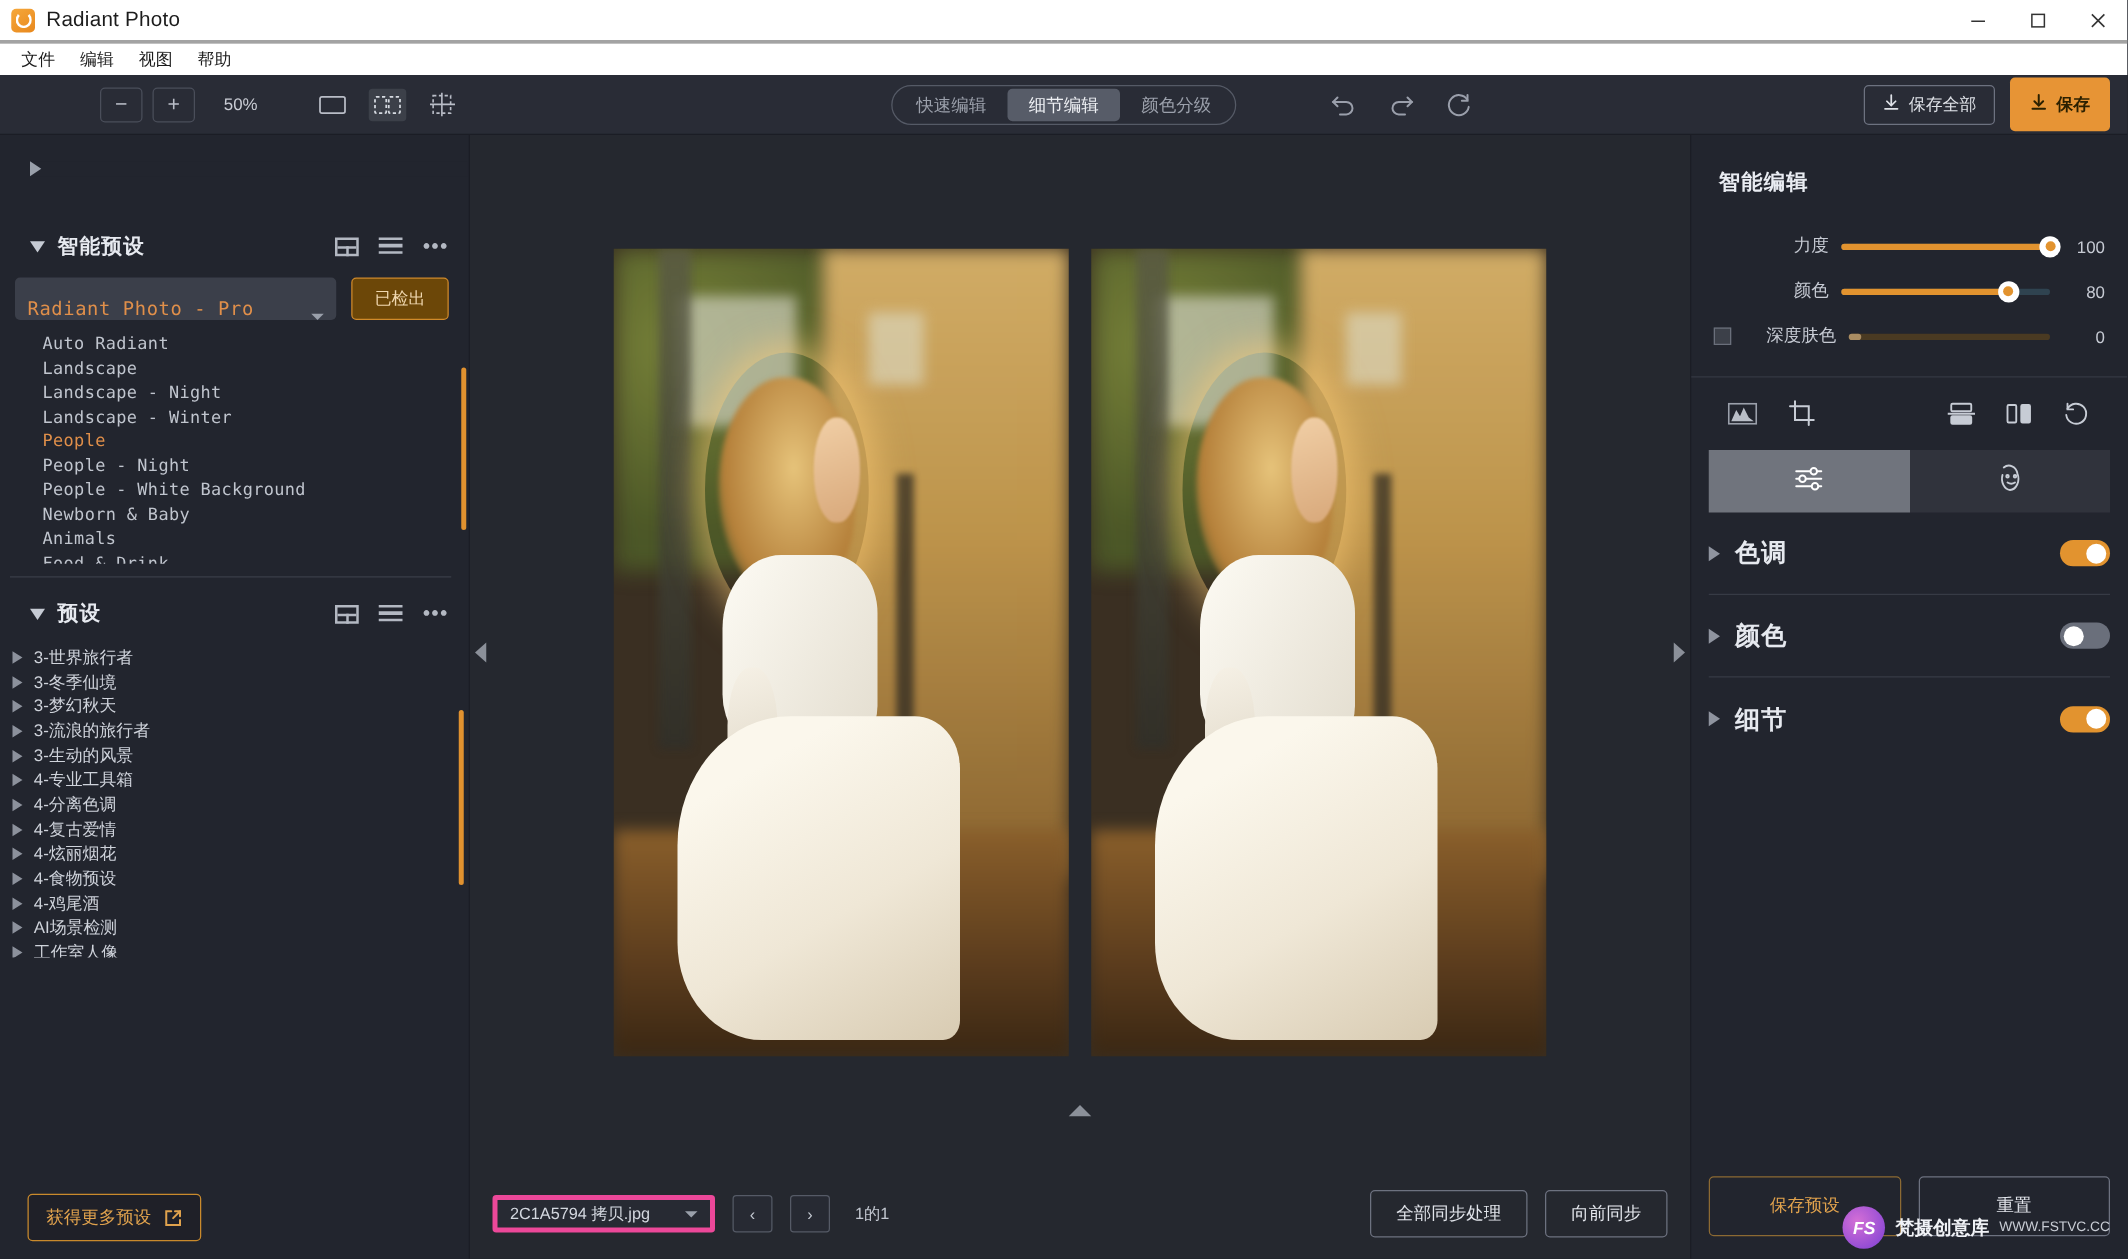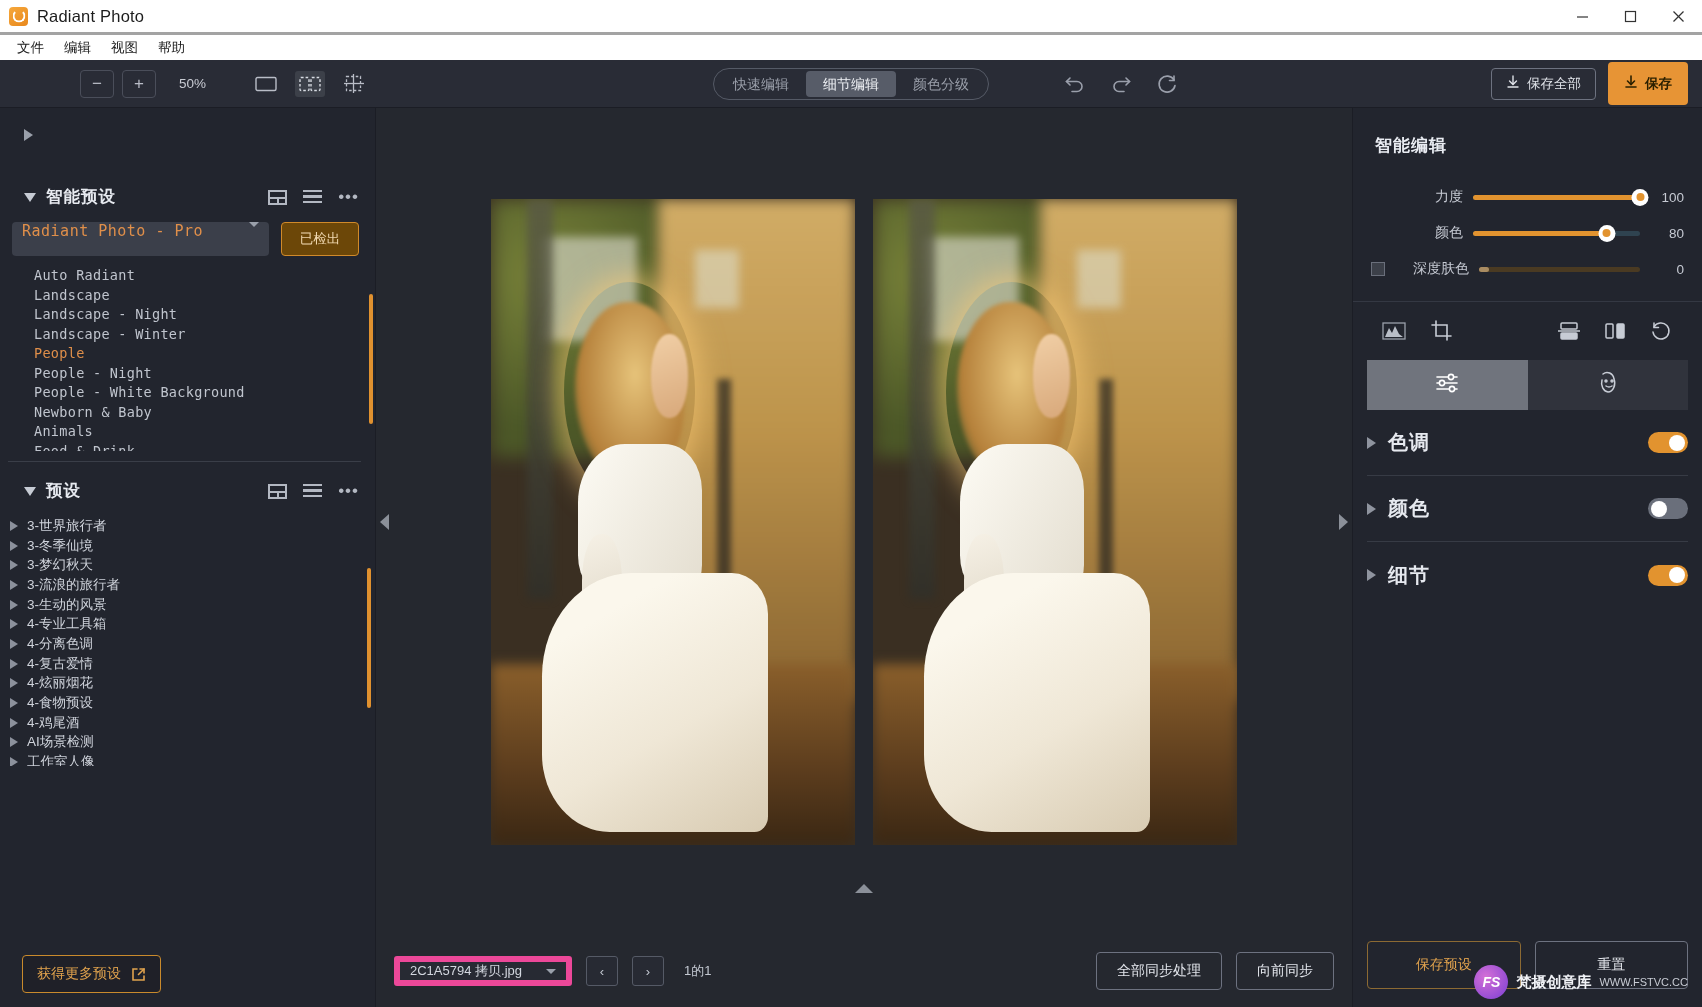--- a/index.html
+++ b/index.html
@@ -110,21 +110,21 @@
   .ico-grid::before{content:"";position:absolute;left:7px;top:5px;width:2px;height:8px;background:#b3b8c2;}
   .ico-list i{display:block;height:2.6px;background:#b3b8c2;margin-bottom:3px;}
   .ico-list i:nth-child(1){width:100%}
   .ico-list i:nth-child(2){width:100%}
   .ico-list i:nth-child(3){width:100%}
   .dots{ color:#b3b8c2; font-size:17px; line-height:8px; letter-spacing:1px;}
 
   .combo-row{ display:flex; gap:12px; padding:10px 16px 4px 12px; align-items:center;}
   .combo{
     flex:1; height:34px; background:#3b3f4a; border-radius:4px; display:flex;
-    align-items:flex-start; padding:0 10px; position:relative;
+    align-items:flex-end; padding:0 10px; position:relative;
   }
   .combo-label{ font-family:"DejaVu Sans Mono","Liberation Mono",monospace; font-size:15px; color:#e08f4a; letter-spacing:.5px;}
   .combo-caret{ margin-left:auto; width:0;height:0;border-left:5px solid transparent;border-right:5px solid transparent;border-top:5px solid #9aa0ab;}
   .badge-btn{
     height:34px; min-width:78px; background:#6c4708; border:1px solid #d08a2a;
     border-radius:4px; color:#f0d8b0; font-size:13.5px;
     display:flex;align-items:center;justify-content:center;
   }
 
   .preset-list{
@@ -248,21 +248,21 @@
     bottom:42px; width:0;height:0;
     border-left:9px solid transparent;border-right:9px solid transparent;
     border-bottom:9px solid #8b9099;
   }
 
   .bottombar{
     height:72px; flex:0 0 72px; display:flex; align-items:center;
     padding:0 18px; gap:14px; position:relative;
   }
   .file-combo{
-    width:178px; height:30px; border:6px solid #ec4899; border-radius:3px;
+    width:178px; height:30px; border:4px solid #ec4899; border-radius:3px;
     display:flex;align-items:center; padding:0 10px; font-size:13px; color:#d3d7df;
     background:#272a33;
   }
   .file-combo .combo-caret{ margin-left:auto;}
   .nav-btn{
     width:32px;height:30px; border:1px solid #555a66; border-radius:3px;
     display:flex;align-items:center;justify-content:center; color:#c3c8d1; font-size:13px;
     background:#272a33;
   }
   .page-ind{ font-size:13px; color:#c3c8d1; margin-left:6px;}

